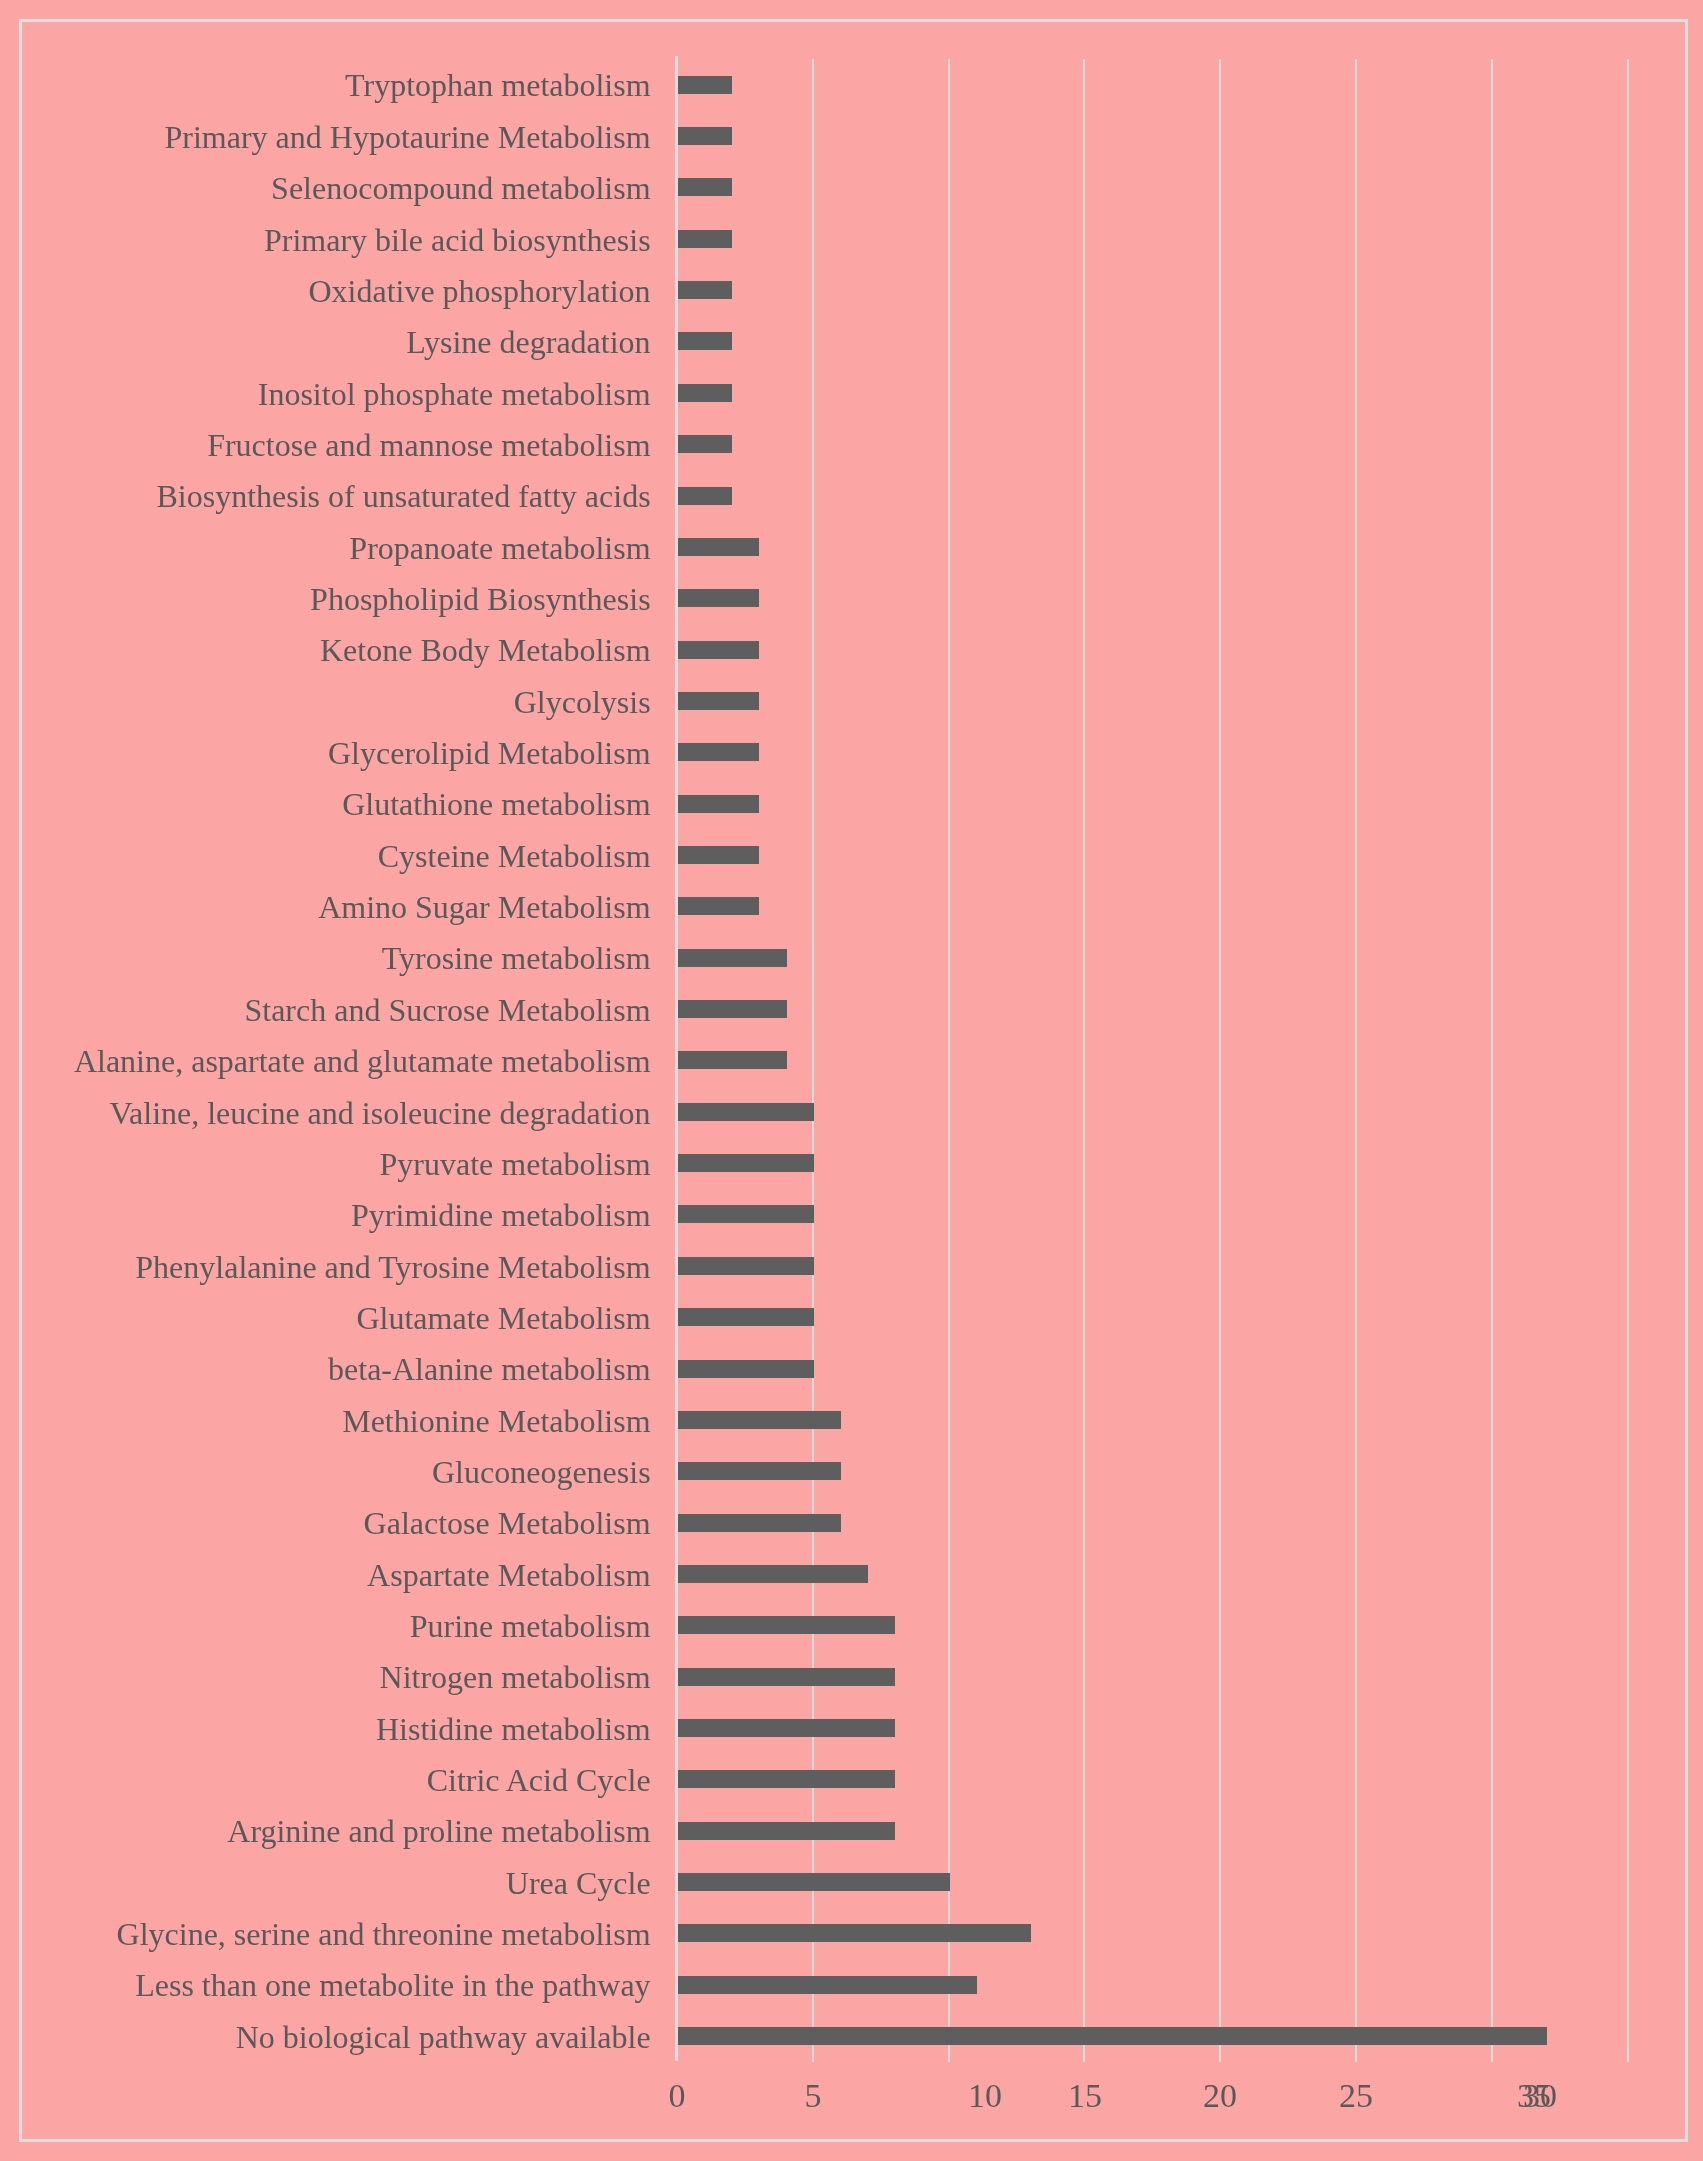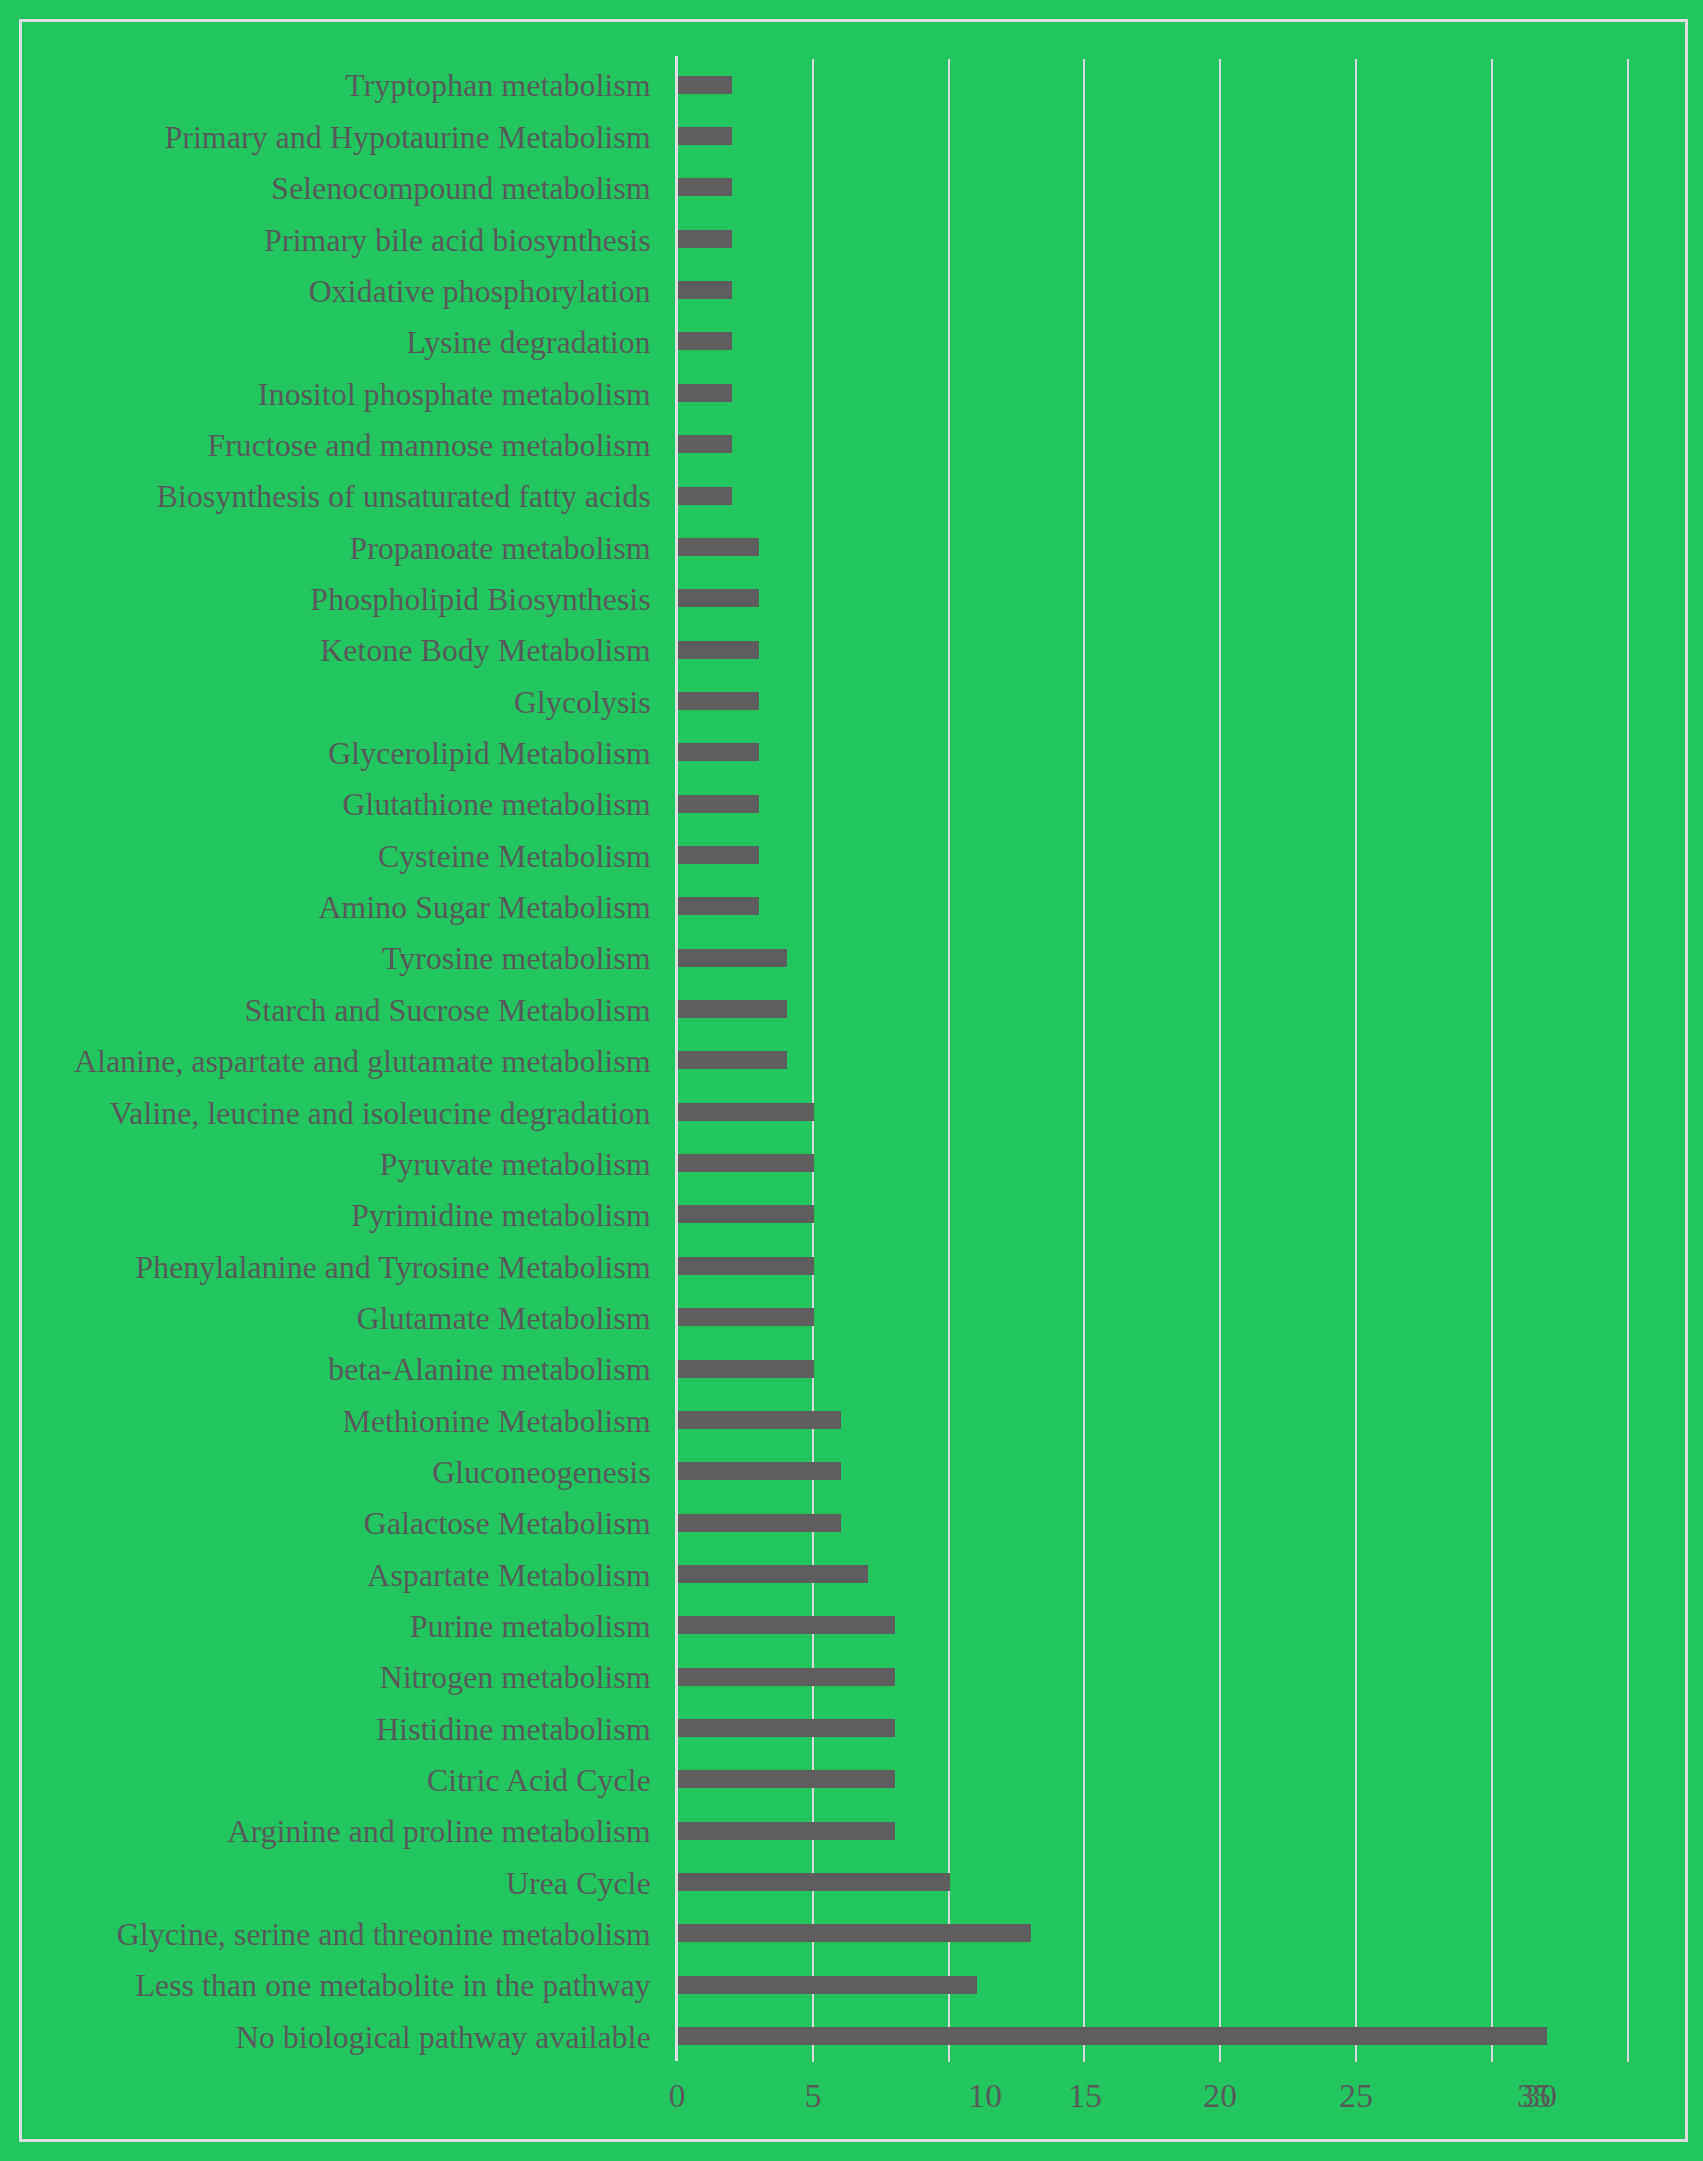--- a/index.html
+++ b/index.html
@@ -4,21 +4,21 @@
 <style>
   html, body {
     margin: 0;
     padding: 0;
     background: #ffffff;
   }
   #canvas {
     position: relative;
     width: 1703px;
     height: 2161px;
-    background: #22c55e;
+    background: #fca5a5;
     font-family: "Liberation Serif", "DejaVu Serif", serif;
     overflow: hidden;
   }
   #fig-border {
     position: absolute;
     left: 19px;
     top: 19px;
     width: 1669px;
     height: 2123px;
     border: 3.1px solid #dedede;

